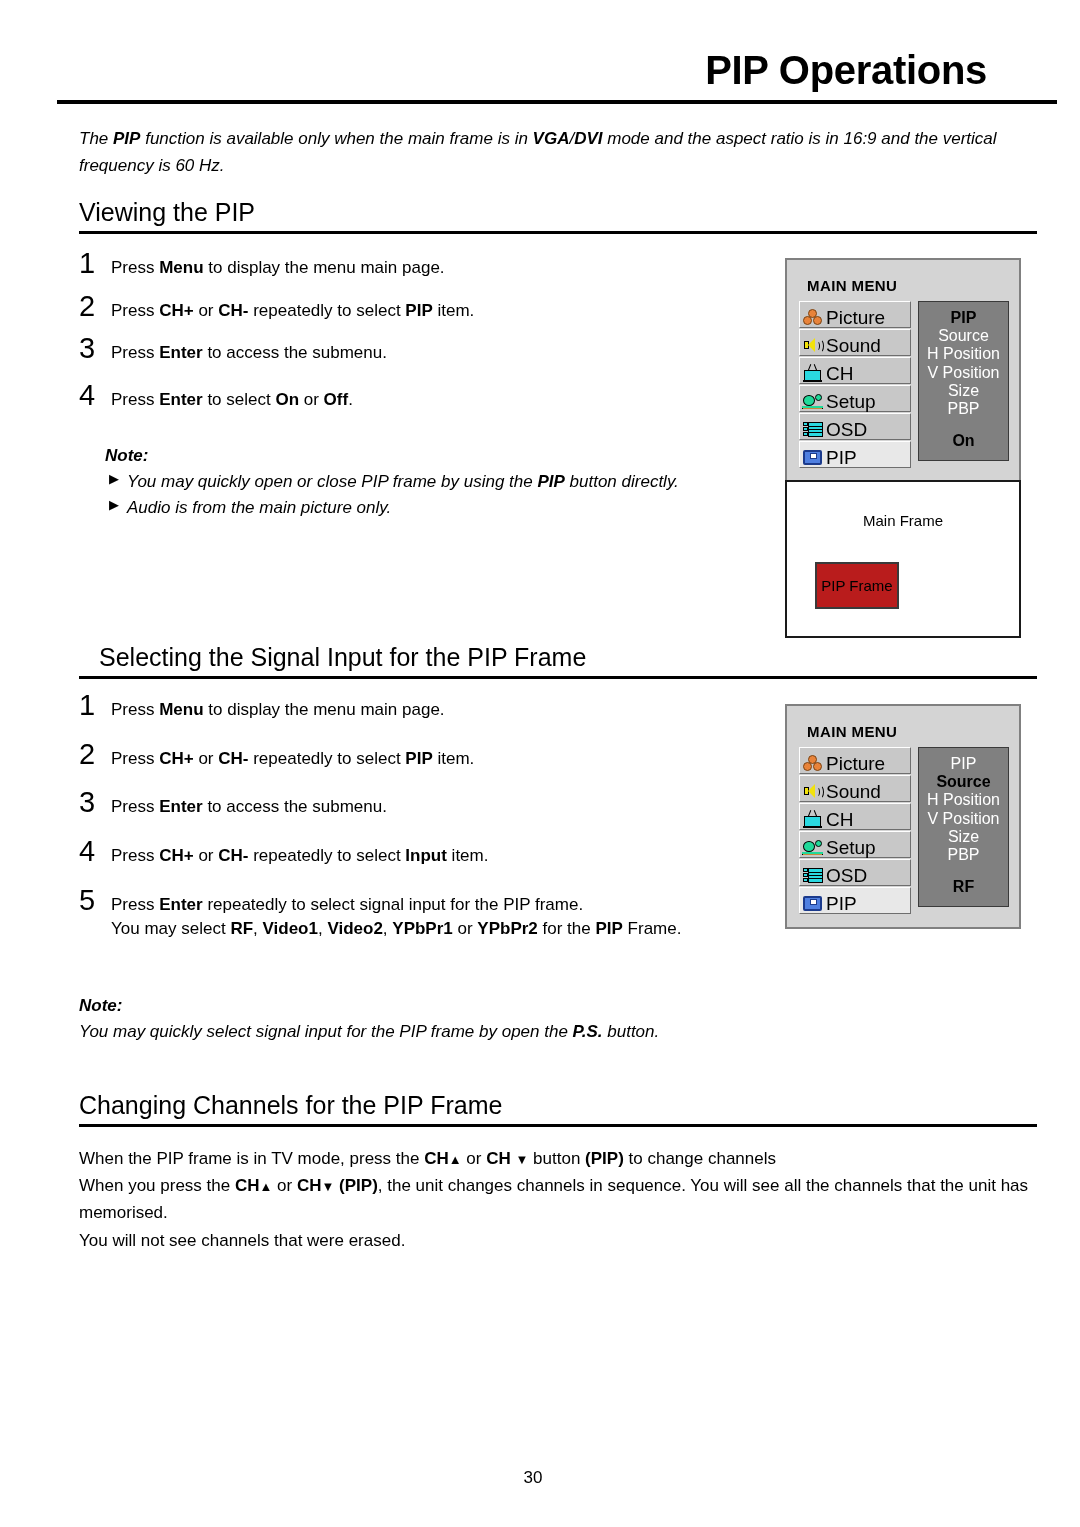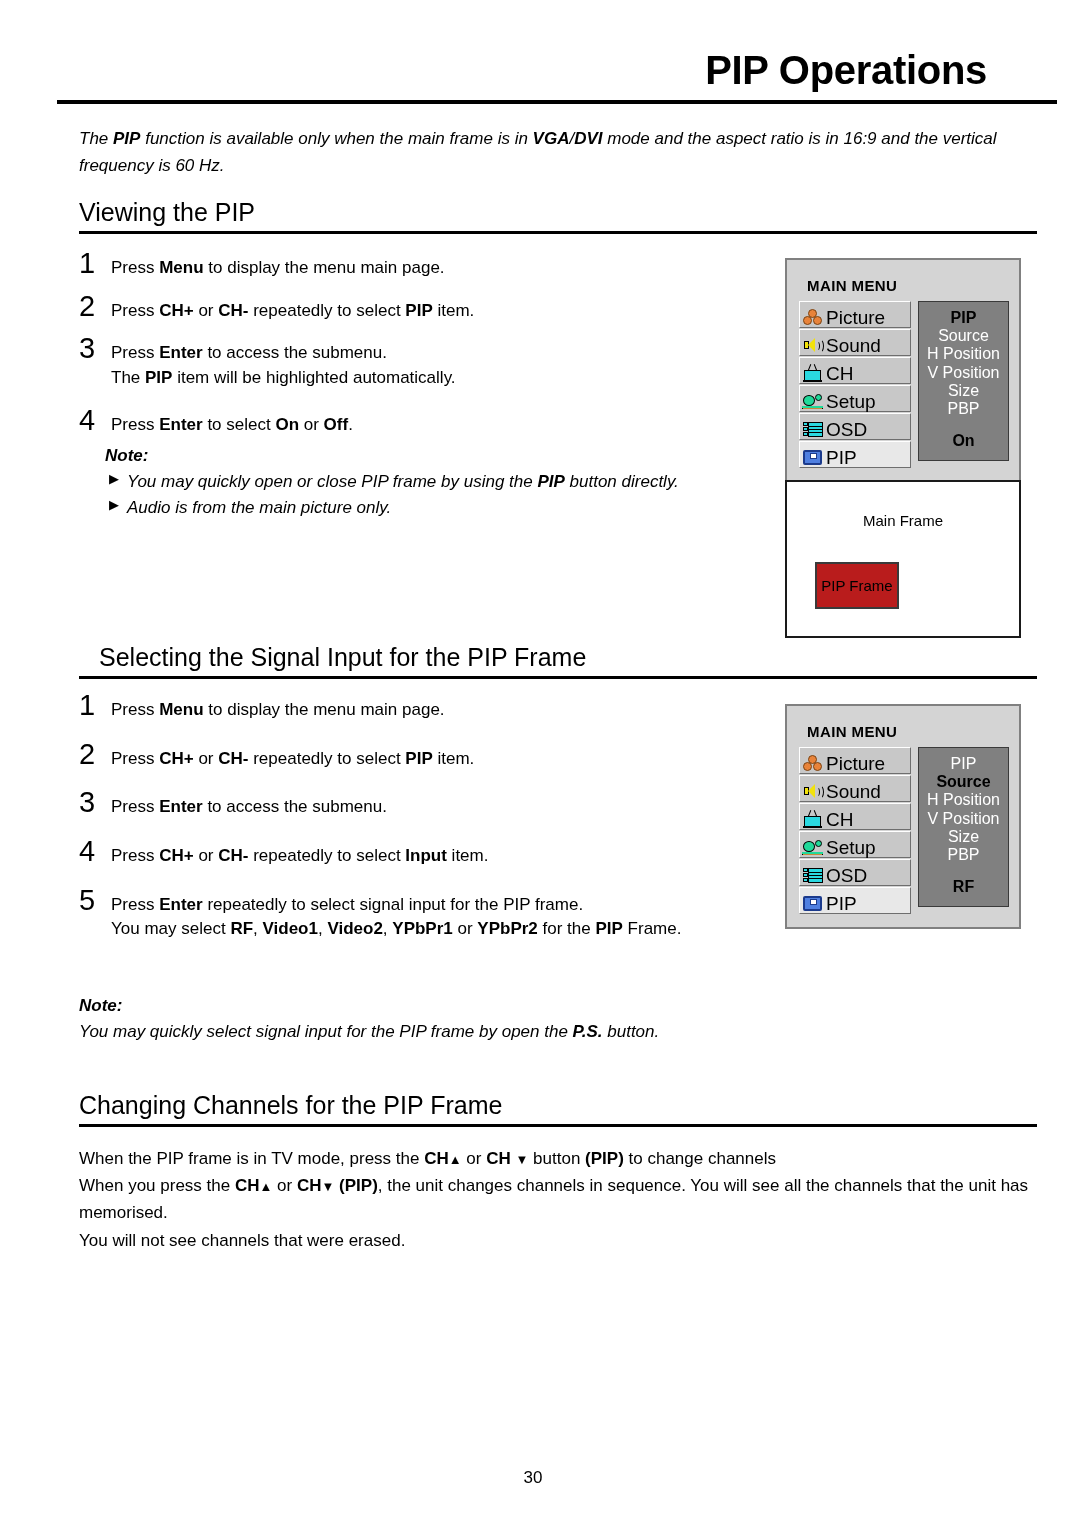--- a/index.html
+++ b/index.html
@@ -434,21 +434,20 @@
       <div class="step-num">2</div>
       <div class="step-body">
         <span>Press </span><b>CH+</b><span> or </span><b>CH-</b><span> repeatedly to select </span><b>PIP</b><span> item.</span>
       </div>
     </div>
 
     <div class="step">
       <div class="step-num">3</div>
       <div class="step-body">
         <div><span>Press </span><b>Enter</b><span> to access the submenu.</span></div>
-        <div><span>The </span><b>PIP</b><span> item will be highlighted automatically.</span></div>
       </div>
     </div>
 
     <div class="step" style="margin-top:22px;">
       <div class="step-num">4</div>
       <div class="step-body">
         <span>Press </span><b>Enter</b><span> to select </span><b>On</b><span> or </span><b>Off</b><span>.</span>
       </div>
     </div>
 

